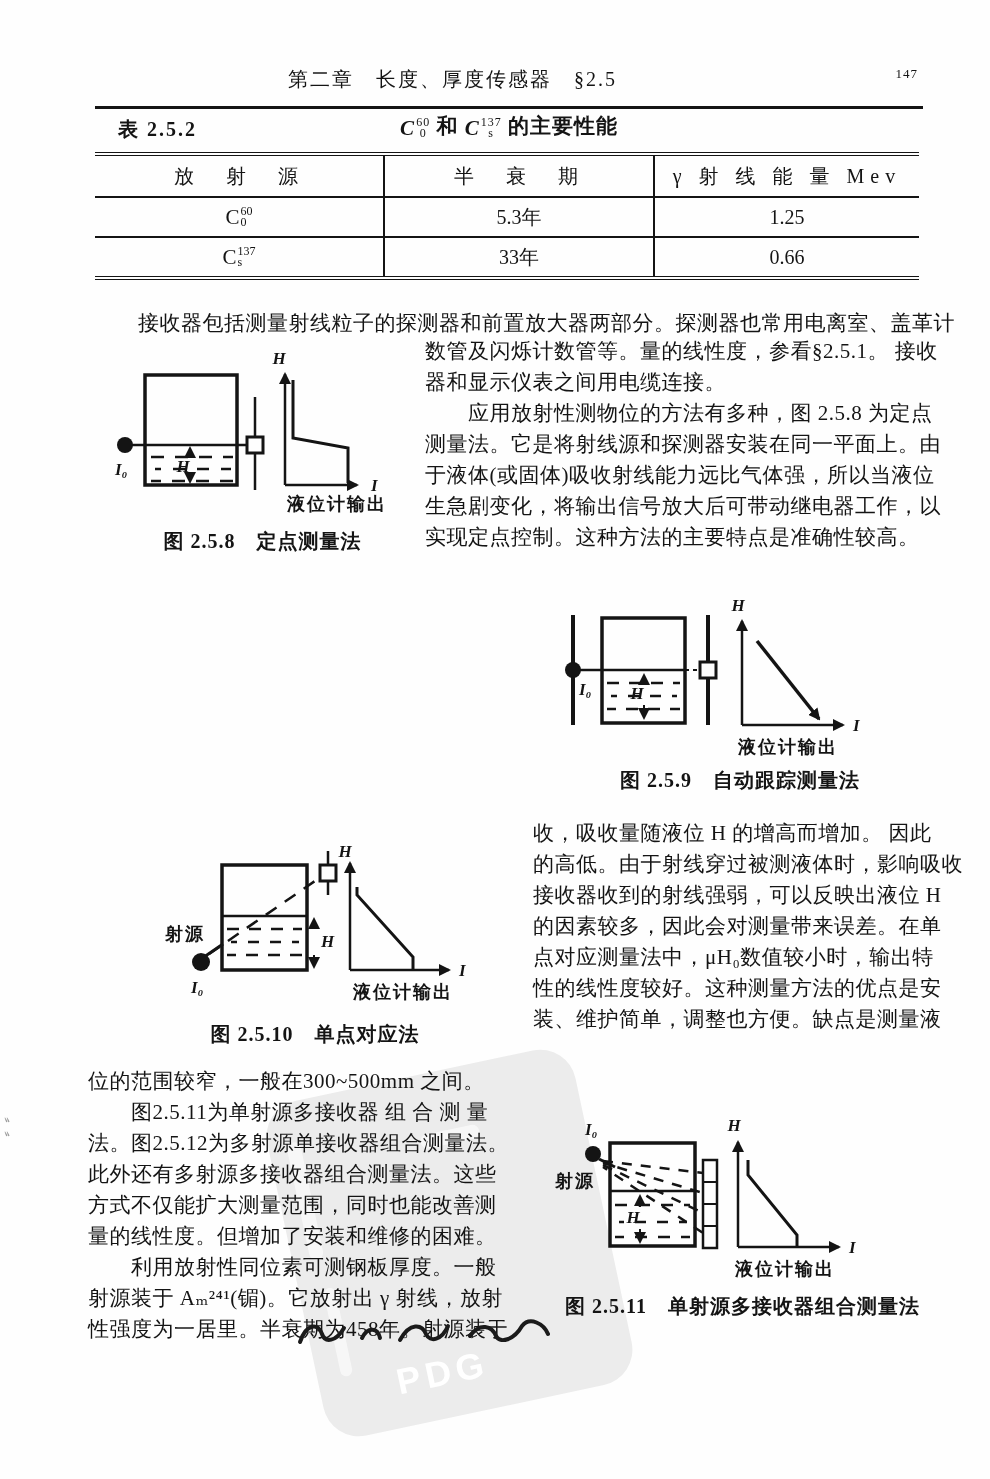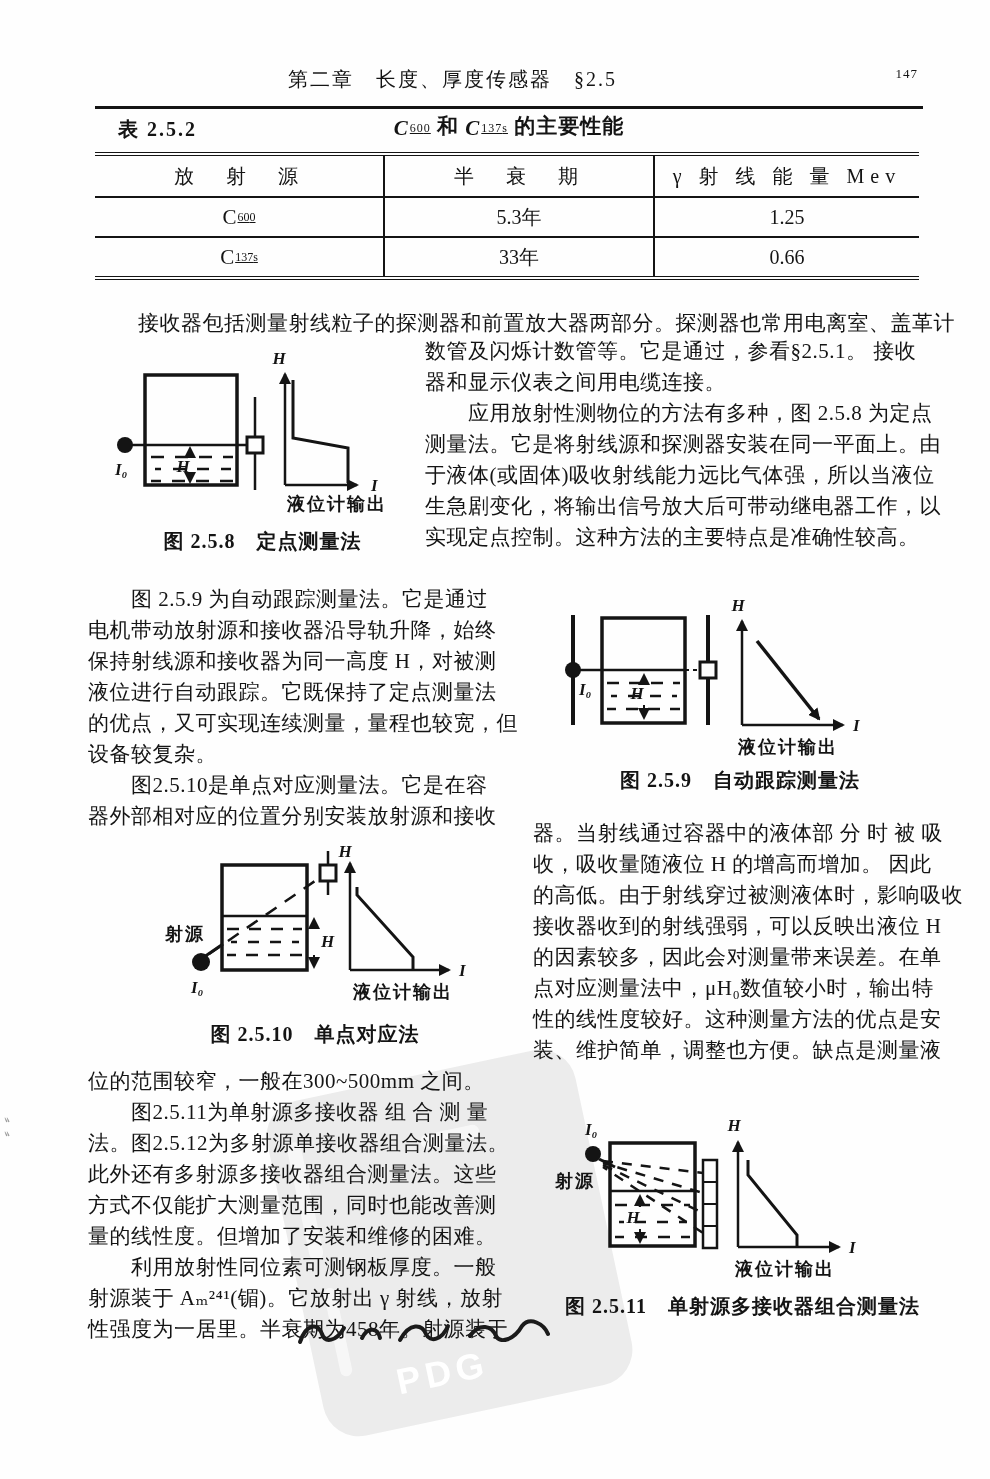--- a/index.html
+++ b/index.html
@@ -10,21 +10,21 @@
   .hdr{top:66px;left:0;width:905px;text-align:center;font-size:20px;letter-spacing:2px;}
   .pgnum{top:66px;right:72px;font-size:13px;letter-spacing:1px;}
   
   .rule-top{top:106px;left:95px;width:828px;border-top:3px solid #141414;}
   
   .tbl-label{top:116px;left:118px;font-size:20px;font-weight:bold;letter-spacing:2px;}
   .tbl-title{top:112px;left:95px;width:828px;text-align:center;font-size:21px;font-weight:bold;letter-spacing:1px;}
   .iso{display:inline-flex;align-items:center;vertical-align:middle;}
   .iso .base{font-size:21px;}
   .tbl-title .iso .base{font-style:italic;font-weight:bold;}
-  .iso .scr{display:inline-flex;flex-direction:row;font-size:12px;line-height:11px;margin-left:1px;font-weight:normal;font-style:normal;text-decoration:underline;}
+  .iso .scr{display:inline-flex;flex-direction:column;font-size:12px;line-height:11px;margin-left:1px;font-weight:normal;font-style:normal;}
   .tbl{top:152px;left:95px;width:824px;border-top:4px double #141414;border-bottom:4px double #141414;}
   .trow{display:flex;}
   .trow + .trow{border-top:2px solid #141414;}
   .cell{display:flex;align-items:center;justify-content:center;font-size:20px;}
   .cell + .cell{border-left:2px solid #141414;}
   .c1{width:288px;} .c2{width:268px;} .c3{flex:1;}
   .trow.head .cell{height:40px;letter-spacing:6px;}
   .trow.data .cell{height:38px;}
   
   .textblock{font-size:21px;line-height:31px;letter-spacing:0.5px;}
@@ -126,40 +126,29 @@
             </span>
           </span>
       </div>
       <div class="cell c2">33年</div>
       <div class="cell c3">0.66</div>
     </div>
   </div>
 
   <div class="abs textblock intro">　　接收器包括测量射线粒子的探测器和前置放大器两部分。探测器也常用电离室、盖革计</div>
   <div class="abs textblock rcol1">
-      <div class="tline">数管及闪烁计数管等。它是通过，参看§2.5.1。 接收</div>
+      <div class="tline">数管及闪烁计数管等。量的线性度，参看§2.5.1。 接收</div>
       <div class="tline">器和显示仪表之间用电缆连接。</div>
       <div class="tline">　　应用放射性测物位的方法有多种，图 2.5.8 为定点</div>
       <div class="tline">测量法。它是将射线源和探测器安装在同一平面上。由</div>
       <div class="tline">于液体(或固体)吸收射线能力远比气体强，所以当液位</div>
       <div class="tline">生急剧变化，将输出信号放大后可带动继电器工作，以</div>
       <div class="tline">实现定点控制。这种方法的主要特点是准确性较高。</div>
     </div>
-  <div class="abs textblock lcol1">
-      <div class="tline">　　图 2.5.9 为自动跟踪测量法。它是通过</div>
-      <div class="tline">电机带动放射源和接收器沿导轨升降，始终</div>
-      <div class="tline">保持射线源和接收器为同一高度 H，对被测</div>
-      <div class="tline">液位进行自动跟踪。它既保持了定点测量法</div>
-      <div class="tline">的优点，又可实现连续测量，量程也较宽，但</div>
-      <div class="tline">设备较复杂。</div>
-      <div class="tline">　　图2.5.10是单点对应测量法。它是在容</div>
-      <div class="tline">器外部相对应的位置分别安装放射源和接收</div>
-    </div>
   <div class="abs textblock rcol2">
-      <div class="tline">器。当射线通过容器中的液体部 分 时 被 吸</div>
       <div class="tline">收，吸收量随液位 H 的增高而增加。 因此</div>
       <div class="tline">的高低。由于射线穿过被测液体时，影响吸收</div>
       <div class="tline">接收器收到的射线强弱，可以反映出液位 H</div>
       <div class="tline">的因素较多，因此会对测量带来误差。在单</div>
       <div class="tline">点对应测量法中，μH₀数值较小时，输出特</div>
       <div class="tline">性的线性度较好。这种测量方法的优点是安</div>
       <div class="tline">装、维护简单，调整也方便。缺点是测量液</div>
     </div>
   <div class="abs textblock lcol2">
       <div class="tline">位的范围较窄，一般在300~500mm 之间。</div>

